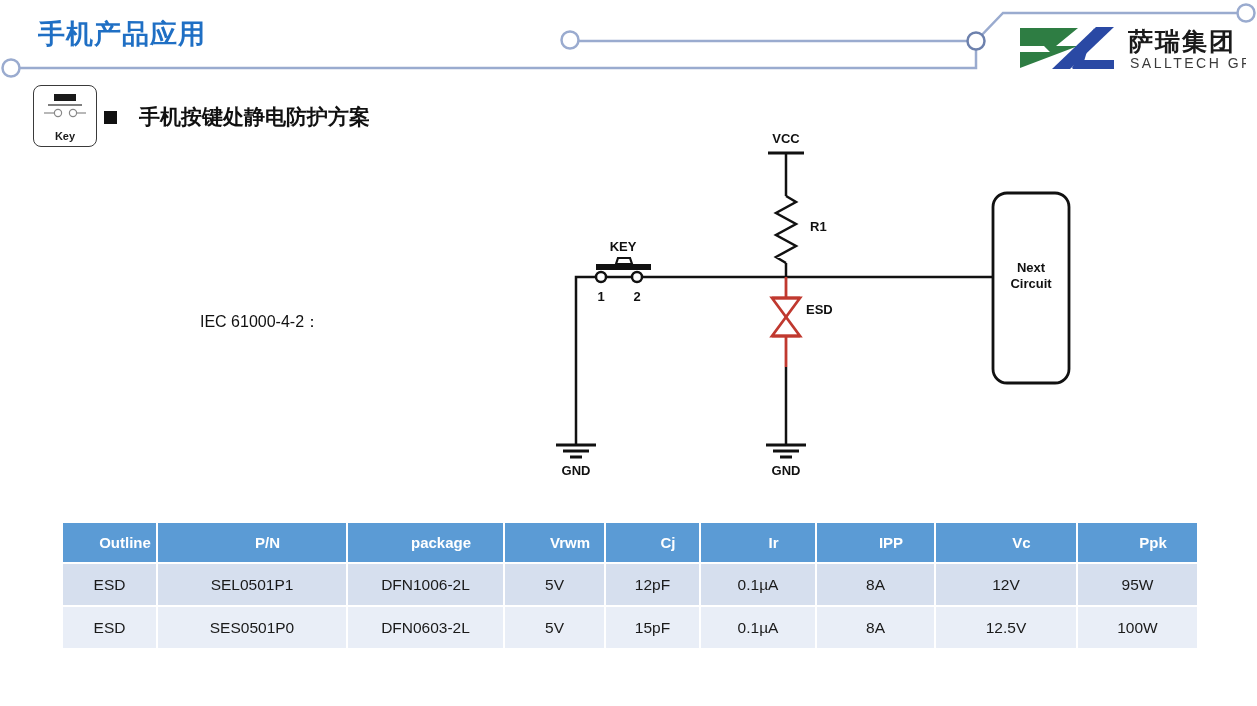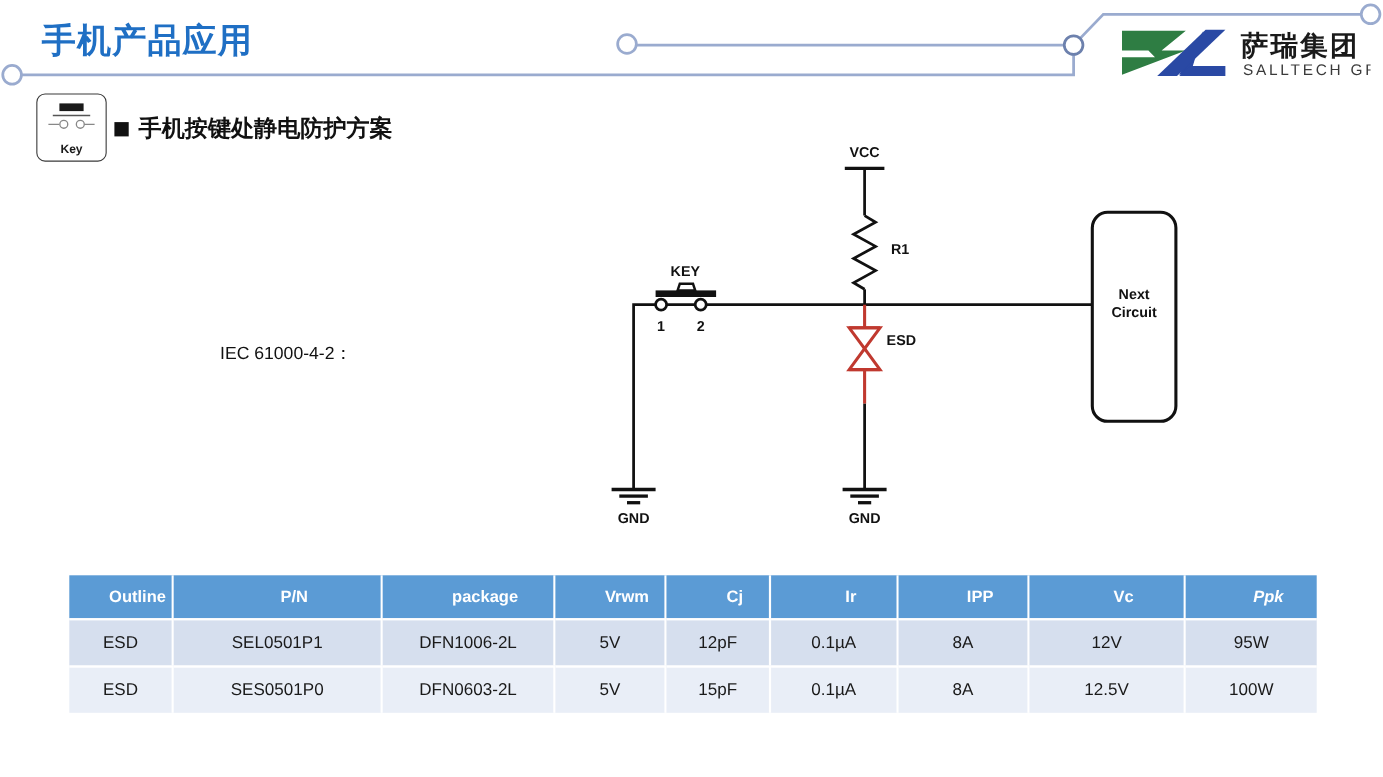--- a/index.html
+++ b/index.html
@@ -21,21 +21,21 @@
     position: absolute;
     left: 0; top: 0;
     width: 1257px; height: 85px;
     pointer-events: none;
   }
 
   
   #page-title {
     position: absolute;
     left: 38px; top: 16px;
-    font-size: 31px;
+    font-size: 27px;
     font-weight: bold;
     letter-spacing: 1px;
     color: #1f6fc4;
     white-space: nowrap;
   }
 
   
   #key-badge {
     position: absolute;
     left: 33px; top: 85px;
@@ -54,21 +54,21 @@
     font-weight: bold;
     color: #1a1a1a;
   }
 
   
   #section-heading {
     position: absolute;
     left: 104px; top: 103px;
     display: flex;
     align-items: center;
-    gap: 9px;
+    gap: 22px;
   }
   #section-heading .bullet {
     width: 13px; height: 13px;
     background: #111;
     display: inline-block;
   }
   #section-heading .sh-text {
     font-size: 21px;
     font-weight: bold;
     color: #111;
@@ -109,21 +109,21 @@
     background: #5b9bd5;
     color: #ffffff;
     font-size: 15px;
     font-weight: bold;
     height: 37px;
     border-right: 2px solid #ffffff;
     text-align: center;
     vertical-align: middle;
     padding-left: 32px;
   }
-  #spec-table th:last-child { border-right: none; font-style: italic; }
+  #spec-table th:last-child { border-right: none; }
   #spec-table td {
     font-size: 15.5px;
     color: #1a1a1a;
     height: 39px;
     border-right: 2px solid #ffffff;
     border-top: 2px solid #ffffff;
     text-align: center;
     vertical-align: middle;
   }
   #spec-table td:last-child { border-right: none; }

